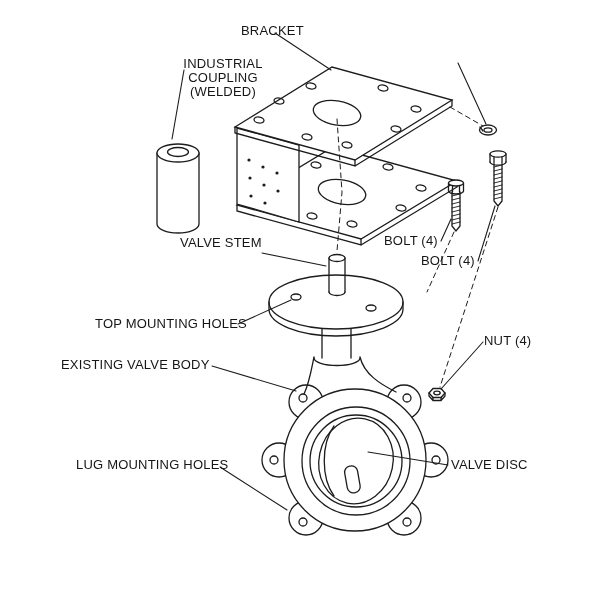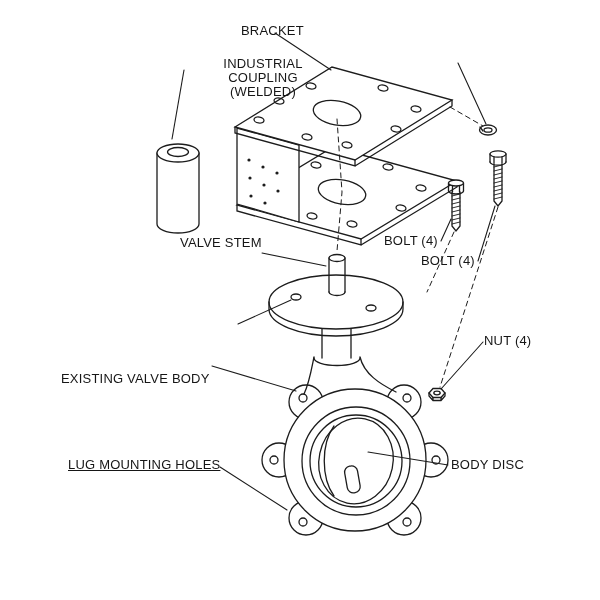--- a/index.html
+++ b/index.html
@@ -5,21 +5,21 @@
   html,body{margin:0;padding:0;background:#ffffff;}
   .stage{
     position:relative;width:600px;height:600px;background:#ffffff;overflow:hidden;
     font-family:"Liberation Sans", sans-serif;
   }
   .stage svg{position:absolute;left:0;top:0;}
   .lbl{
     position:absolute;font-size:13px;line-height:14px;color:#161616;
     letter-spacing:.2px;white-space:pre-line;
   }
-  .lbl.center{text-align:center;padding-left:40px;}
+  .lbl.center{text-align:center;}
 </style>
 </head>
 <body>
 
 <div class="stage">
 
   <svg width="600" height="600" viewBox="0 0 600 600">
     <g fill="none" stroke="#1c1c1c" stroke-width="1.3" stroke-linecap="round">
 
       <g stroke-width="1" stroke-dasharray="5 4">
@@ -173,18 +173,19 @@
     </g>
   </svg>
 
   <div class="lbl" style="left:210px;top:24px;margin-left:31px;">BRACKET</div>
   <div class="lbl center" style="left:183px;top:57px;width:80px;">INDUSTRIAL
 COUPLING
 (WELDED)</div>
   <div class="lbl" style="left:384px;top:234px;">BOLT (4)</div>
   <div class="lbl" style="left:421px;top:254px;">BOLT (4)</div>
   <div class="lbl" style="left:180px;top:236px;">VALVE STEM</div>
+  <div class="lbl" style="left:95px;top:317px;">TOP MOUNTING HOLES</div>
   <div class="lbl" style="left:484px;top:334px;">NUT (4)</div>
-  <div class="lbl" style="left:61px;top:372px;">EXISTING VALVE BODY</div>
-  <div class="lbl" style="left:68px;top:458px;text-decoration:underline;">LUG MOUNTING HOLES</div>
-  <div class="lbl" style="left:451px;top:458px;">BODY DISC</div>
+  <div class="lbl" style="left:61px;top:358px;">EXISTING VALVE BODY</div>
+  <div class="lbl" style="left:76px;top:458px;">LUG MOUNTING HOLES</div>
+  <div class="lbl" style="left:451px;top:458px;">VALVE DISC</div>
 
 </div>
 
 </body></html>

